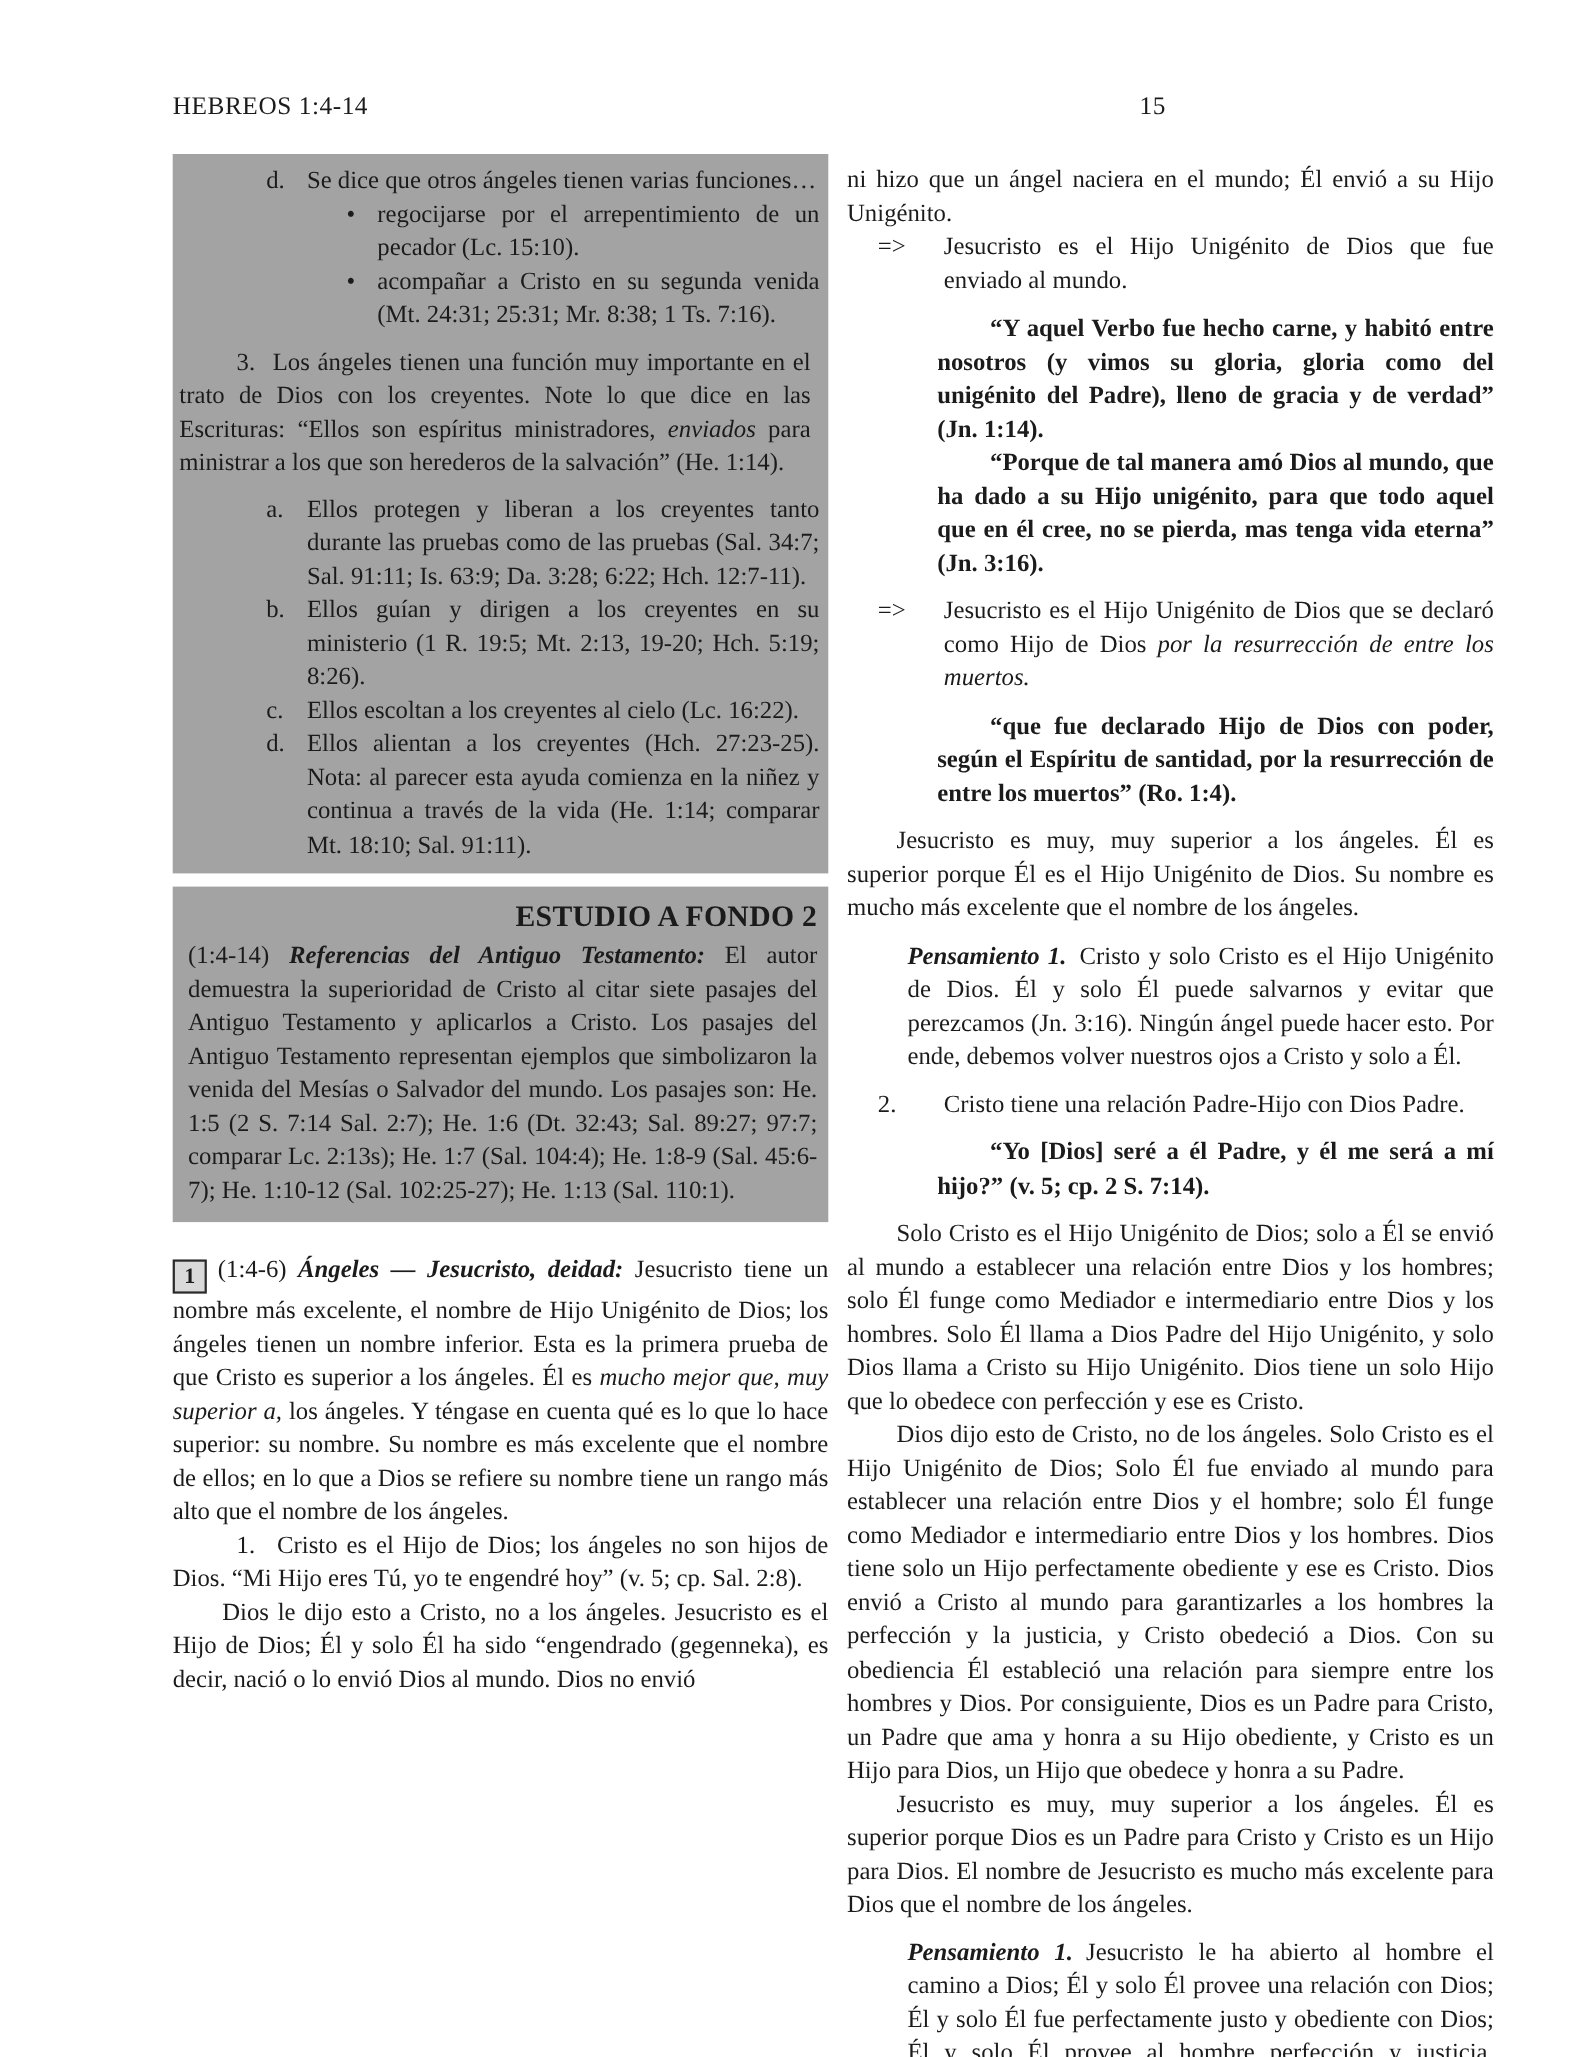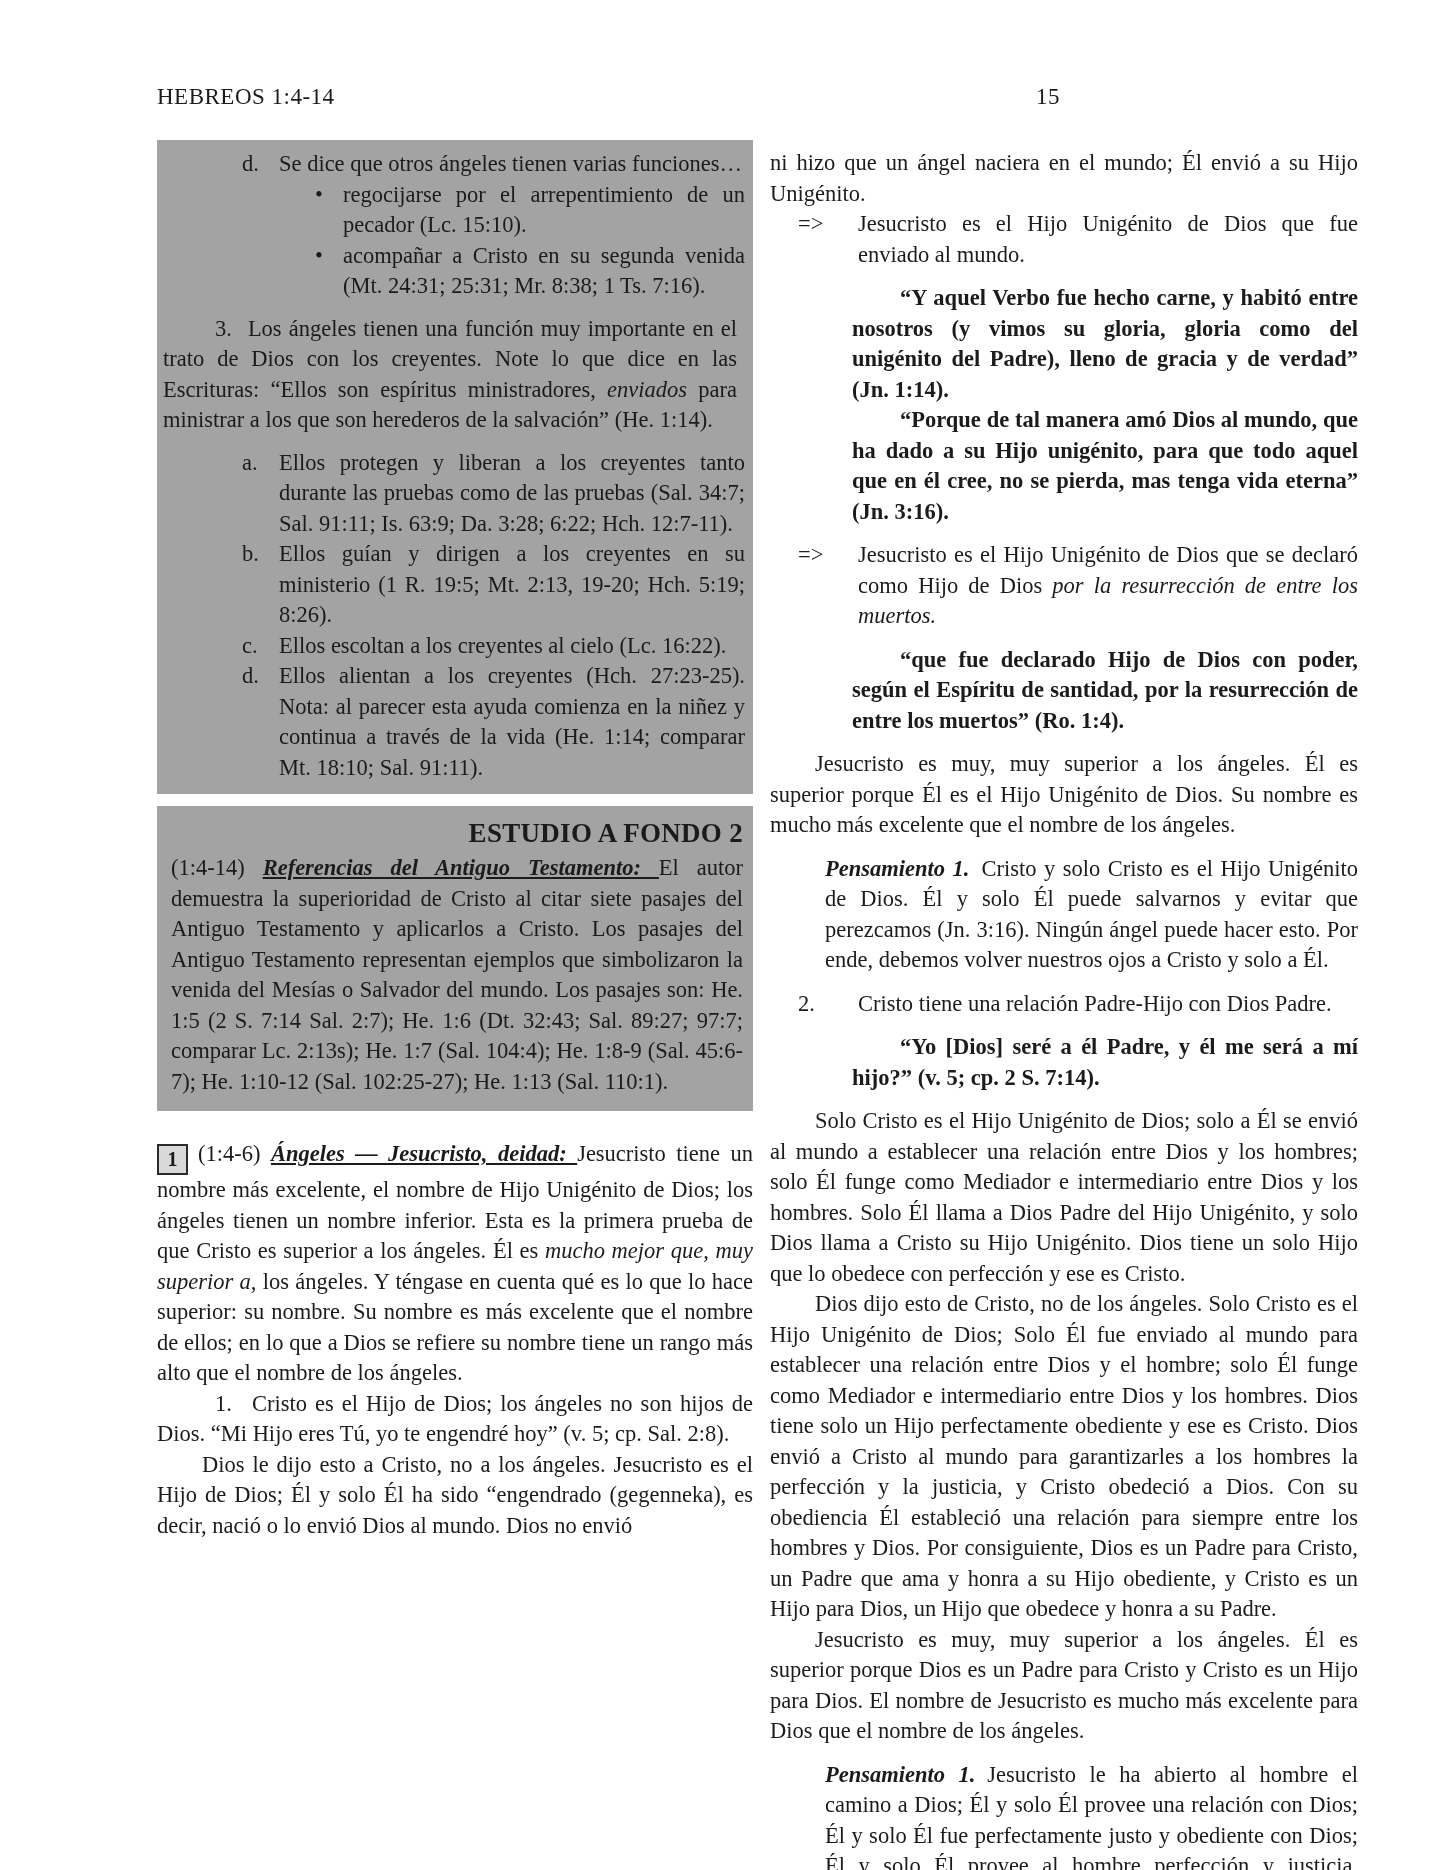--- a/index.html
+++ b/index.html
@@ -17,21 +17,21 @@
   .box1{padding:9px 8px 11px 0;}
   .hang{padding-left:122px;text-indent:-37px;}
   .hang .lbl{display:inline-block;width:37px;text-indent:0;}
   .bullet-line{padding-left:186px;text-indent:-28px;}
   .bullet-line .bl{display:inline-block;width:28px;text-indent:0;}
   .para3{margin:12px 0;padding:0 8px 0 6px;text-indent:52px;}
   .para3 .plbl{margin-right:16px;}
   .box2{margin-top:12px;padding:10px 10px 14px 14px;}
   .efheading{font-size:27px;font-weight:bold;letter-spacing:.3px;line-height:34px;text-align:right;}
   .box2 p{margin-top:3px;}
-  .bi{font-weight:bold;font-style:italic;text-decoration:underline;}
+  .bi{font-weight:bold;font-style:italic;}
   .it{font-style:italic;}
   .sec1{margin-top:28px;}
   .numbox{display:inline-block;width:27px;height:27px;border:2px solid #2a2a2a;background:#d9d9d9;
           text-align:center;line-height:26px;font-weight:bold;font-size:20px;
           vertical-align:-5px;margin-right:10px;text-indent:0;}
   .ind60{text-indent:58px;}
   .ind60 .plbl{margin-right:20px;}
   .ind45{text-indent:45px;}
   .arrow{padding-left:88px;text-indent:-60px;}
   .arrow .mk{display:inline-block;width:60px;text-indent:0;}

